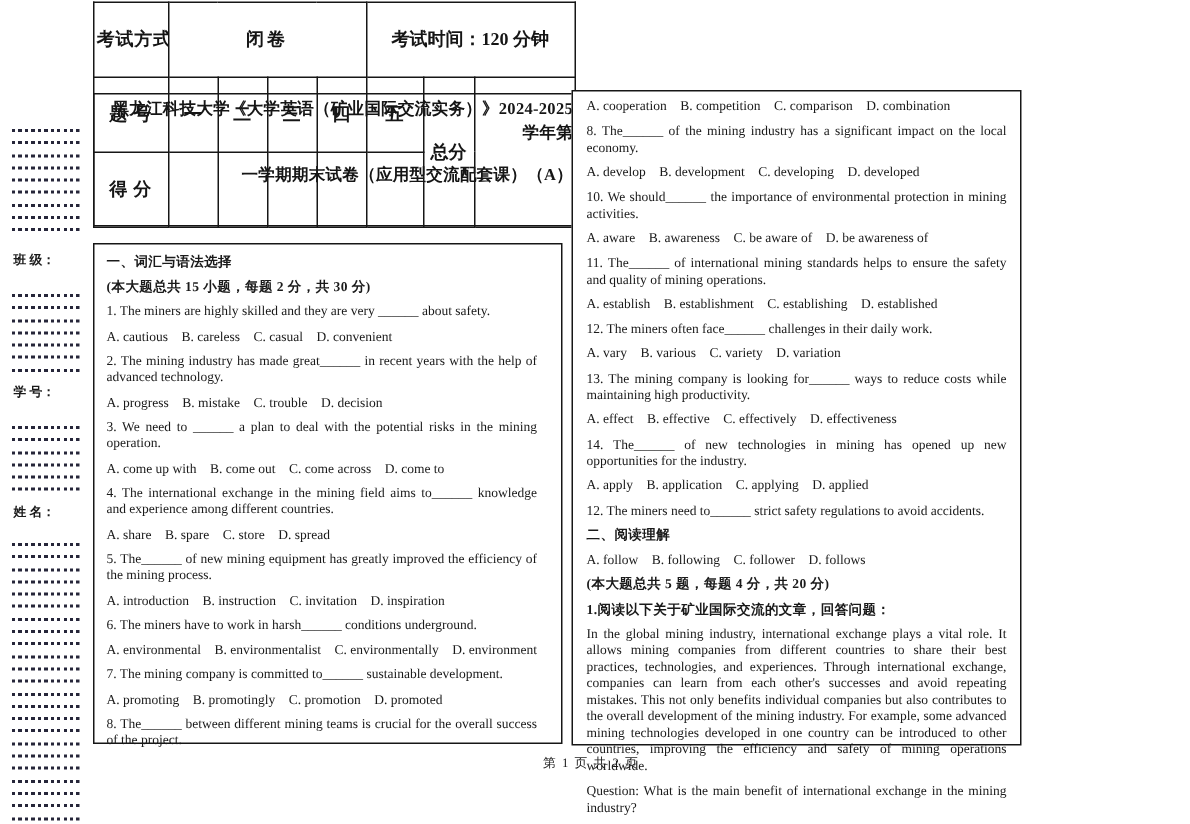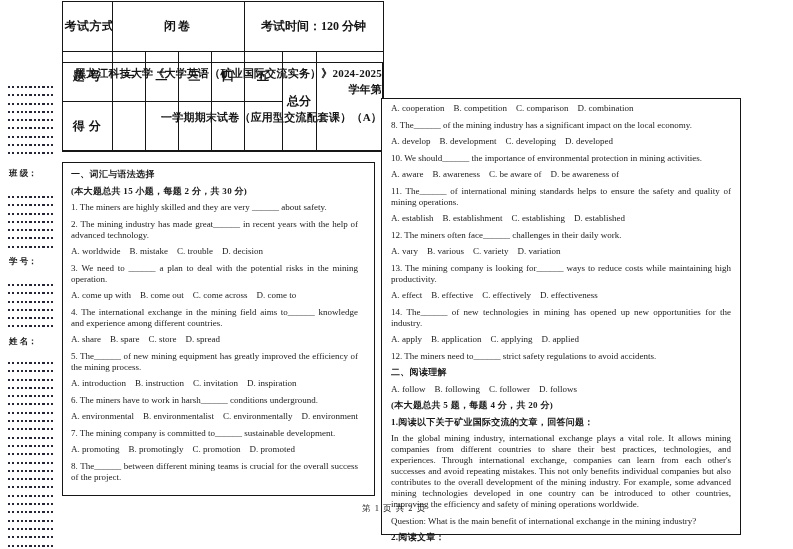--- a/index.html
+++ b/index.html
@@ -22,21 +22,21 @@
   .title { text-align:right; font-weight:bold; font-size:11px; line-height:16px; padding-top:2px; letter-spacing:0.2px; }
   table.info { border-collapse:collapse; width:321px; position:absolute; left:-1.5px; bottom:-1.5px; table-layout:fixed; }
   table.info td {
     border:1.5px solid #161616; height:18px; font-size:12px; font-weight:bold;
     text-align:center; vertical-align:middle; padding:16px 2px; white-space:nowrap; overflow:hidden;
   }
   td.lab { letter-spacing:0.5px; }
   td.left-txt { text-align:left; padding-left:5px; }
   
   .left-frame  { left:62px;  top:162px; width:313px; height:334px; padding:6px 16px 0 8px; }
-  .right-frame { left:381px; top:60px;  width:360px; height:437px; padding:4px 9px 0 9px;margin-top:38px; }
+  .right-frame { left:381px; top:60px;  width:300px; height:437px; padding:4px 9px 0 9px; }
   .para {
     font-size:9px; line-height:11px; margin-bottom:5.5px;
     white-space:pre-wrap; text-align:justify; color:#1a1a1a;
   }
   .para.zh-bold { font-weight:bold; letter-spacing:0.3px; }
   .footer { position:absolute; left:362px; top:503px; font-size:8.5px; letter-spacing:1px; color:#1a1a1a; }
 </style>
 </head>
 <body>
 
@@ -138,22 +138,23 @@
       <td></td>
     </tr>
   </tbody>
     </table>
 </div>
 
 <div class="frame left-frame" id="left-col">
     <p class="para zh-bold">一、词汇与语法选择</p>
     <p class="para zh-bold">(本大题总共 15 小题，每题 2 分，共 30 分)</p>
     <p class="para">1. The miners are highly skilled and they are very ______ about safety.</p>
+    <p class="para">A. cautious    B. careless    C. casual    D. convenient</p>
     <p class="para">2. The mining industry has made great______ in recent years with the help of advanced technology.</p>
-    <p class="para">A. worldwide    B. mistake    C. trouble    D. decision</p>
+    <p class="para">A. progress    B. mistake    C. trouble    D. decision</p>
     <p class="para">3. We need to ______ a plan to deal with the potential risks in the mining operation.</p>
     <p class="para">A. come up with    B. come out    C. come across    D. come to</p>
     <p class="para">4. The international exchange in the mining field aims to______ knowledge and experience among different countries.</p>
     <p class="para">A. share    B. spare    C. store    D. spread</p>
     <p class="para">5. The______ of new mining equipment has greatly improved the efficiency of the mining process.</p>
     <p class="para">A. introduction    B. instruction    C. invitation    D. inspiration</p>
     <p class="para">6. The miners have to work in harsh______ conditions underground.</p>
     <p class="para">A. environmental    B. environmentalist    C. environmentally    D. environment</p>
     <p class="para">7. The mining company is committed to______ sustainable development.</p>
     <p class="para">A. promoting    B. promotingly    C. promotion    D. promoted</p>

